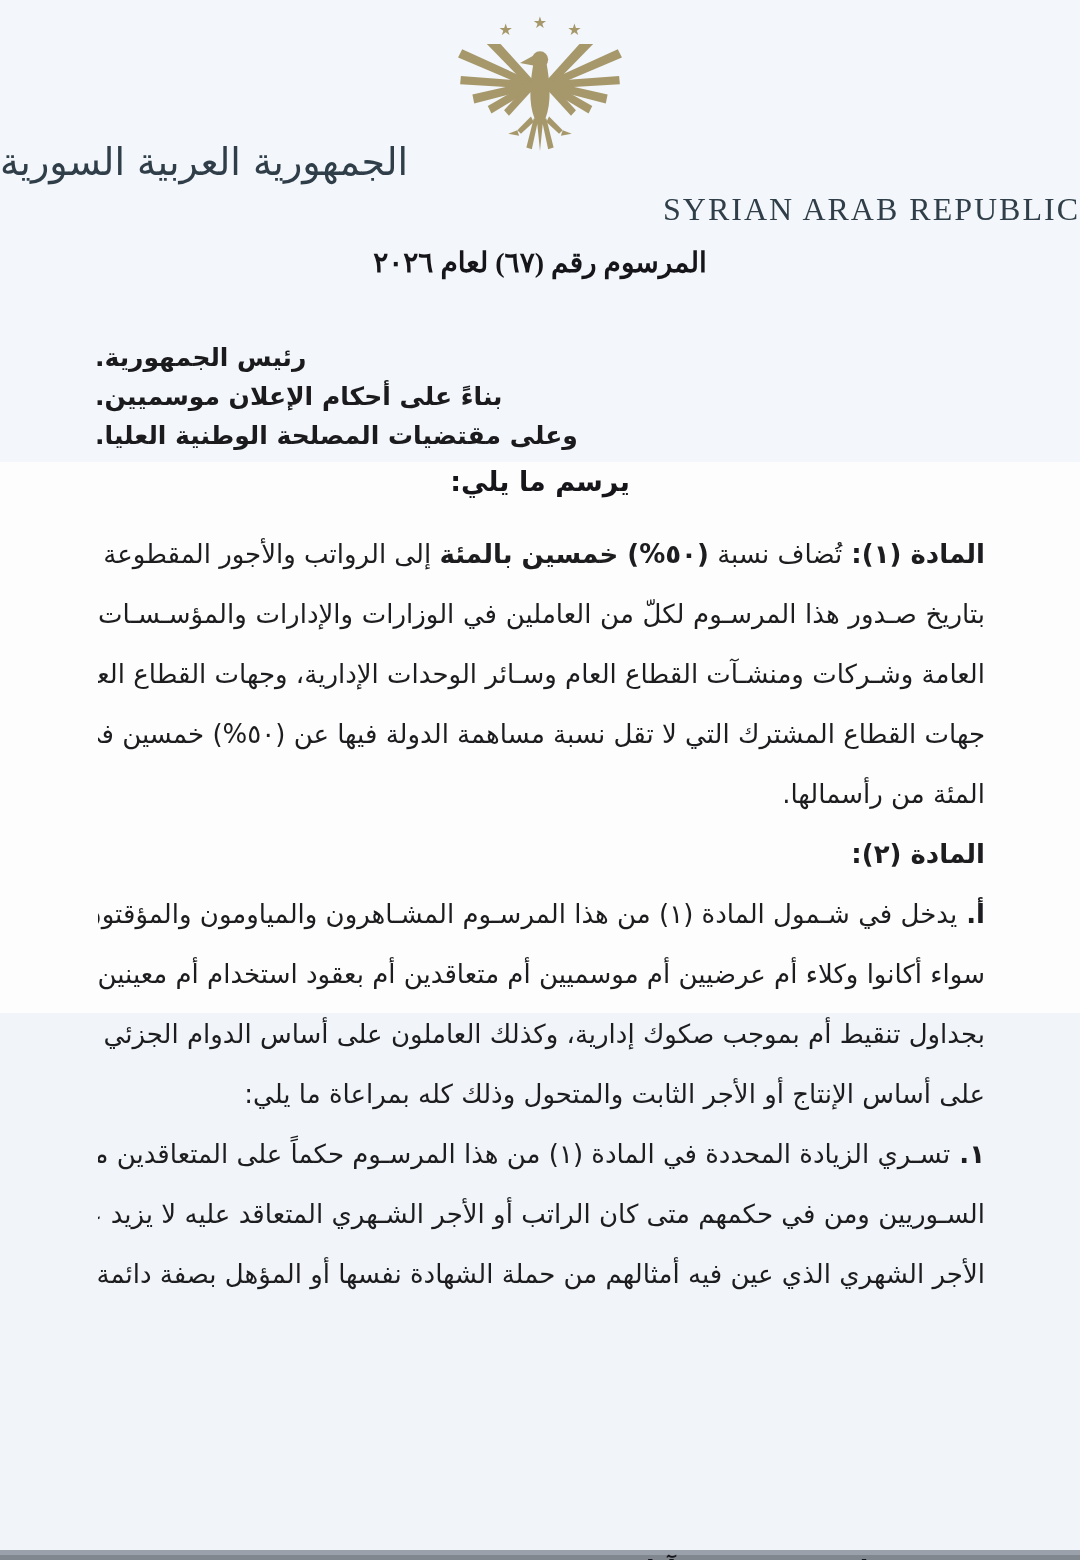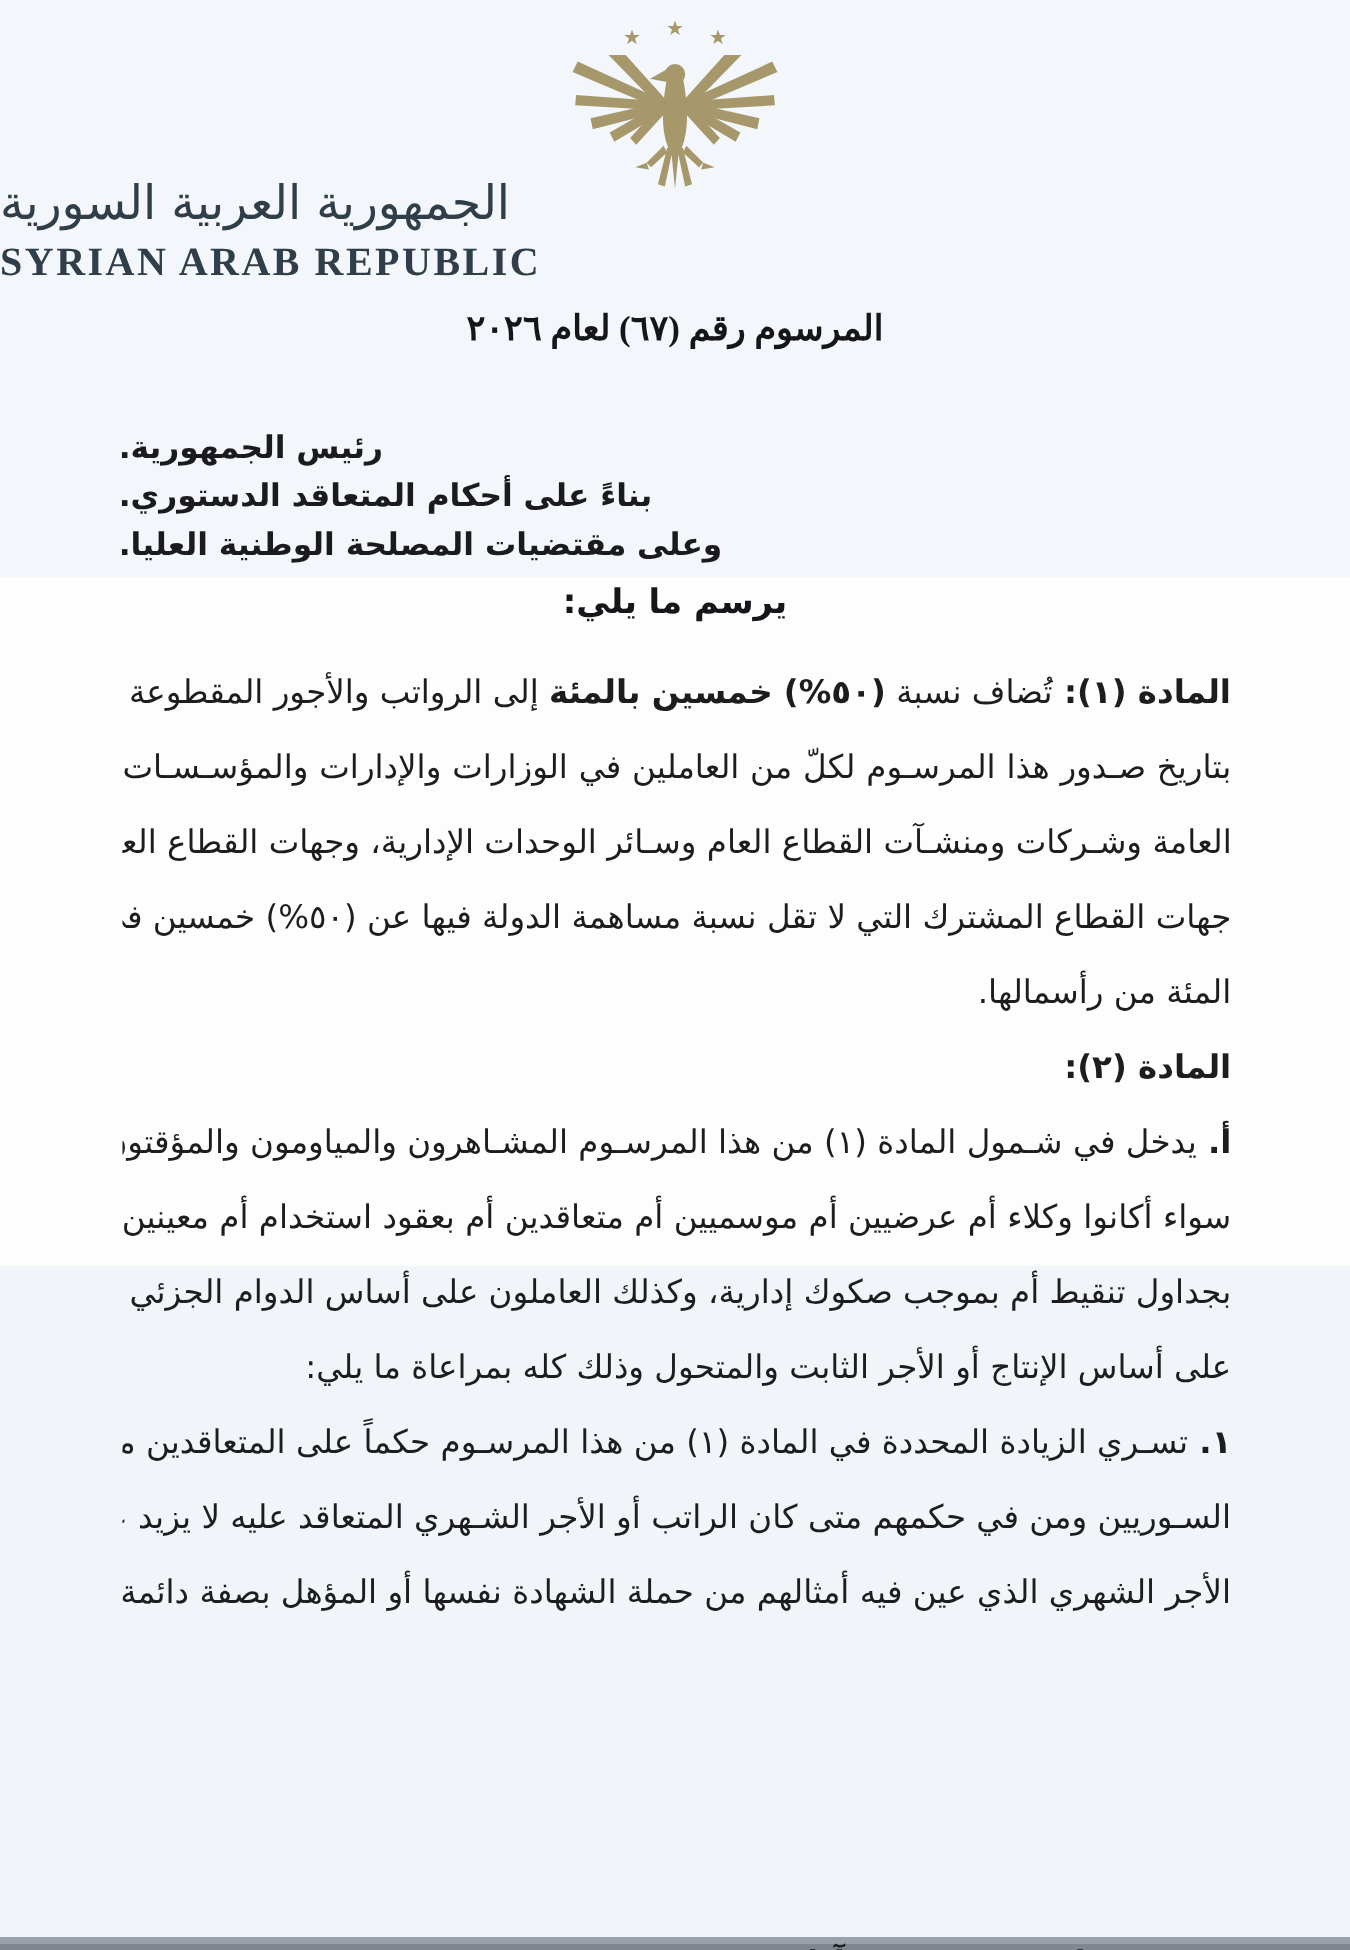--- a/index.html
+++ b/index.html
@@ -48,24 +48,24 @@
     font-size: 38px;
     font-weight: normal;
     color: #2f3e48;
     letter-spacing: 0.5px;
   }
   .title-en {
     position: absolute;
     top: 191px;
     left: 0;
     width: 100%;
-    text-align: left;
+    text-align: right;
     font-family: "Liberation Serif", "DejaVu Serif", serif;
     font-size: 32px;
-    font-weight: bold;
+    font-weight: normal;
     letter-spacing: 2px;
     color: #2f3e48;
   }
   .decree-title {
     position: absolute;
     top: 246px;
     left: 0;
     width: 100%;
     text-align: center;
     font-size: 28px;
@@ -175,21 +175,21 @@
       </g>
     </svg>
   </div>
 
   <h1 class="title-ar" dir="rtl">الجمهورية العربية السورية</h1>
   <h2 class="title-en">SYRIAN ARAB REPUBLIC</h2>
   <h3 class="decree-title" dir="rtl">المرسوم رقم (٦٧) لعام ٢٠٢٦</h3>
 
   <div class="preamble">
     <div>رئيس الجمهورية.</div>
-    <div>بناءً على أحكام المتعاقد الدستوري.</div>
+    <div>بناءً على أحكام الإعلان موسميين.</div>
     <div>وعلى مقتضيات المصلحة الوطنية العليا.</div>
   </div>
 
   <div class="enactment">يرسم ما يلي:</div>
 
   <div class="body-lines" id="body-lines">
       <div class="bline"><span class="b">المادة (١): </span><span>تُضاف نسبة </span><span class="b">(٥٠%) خمسين بالمئة</span><span> إلى الرواتب والأجور المقطوعة النافذة</span></div>
       <div class="bline"><span>بتاريخ صـدور هذا المرسـوم لكلّ من العاملين في الوزارات والإدارات والمؤسـسـات</span></div>
       <div class="bline"><span>العامة وشـركات ومنشـآت القطاع العام وسـائر الوحدات الإدارية، وجهات القطاع العام</span></div>
       <div class="bline"><span>جهات القطاع المشترك التي لا تقل نسبة مساهمة الدولة فيها عن (٥٠%) خمسين في</span></div>

